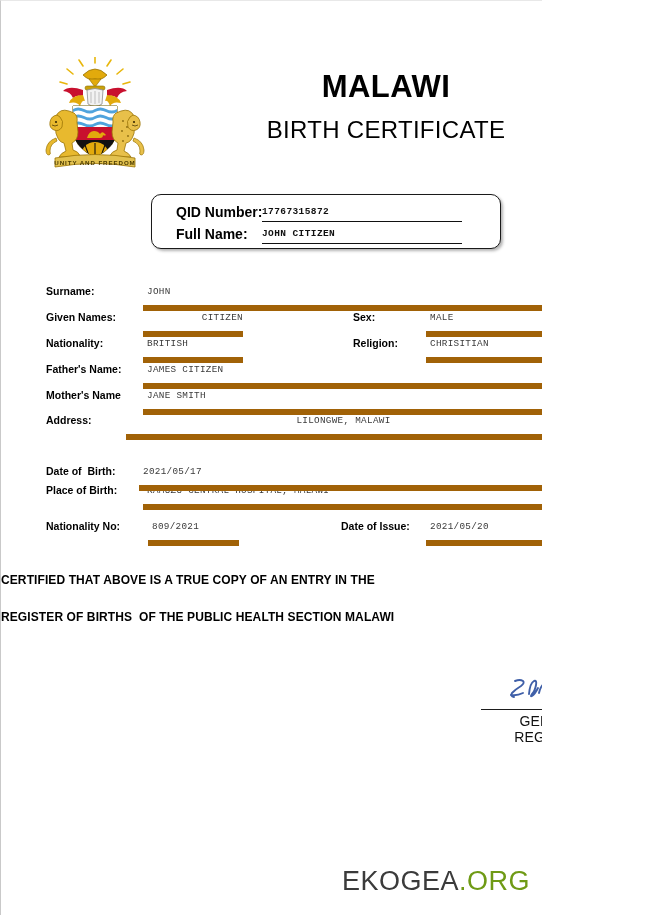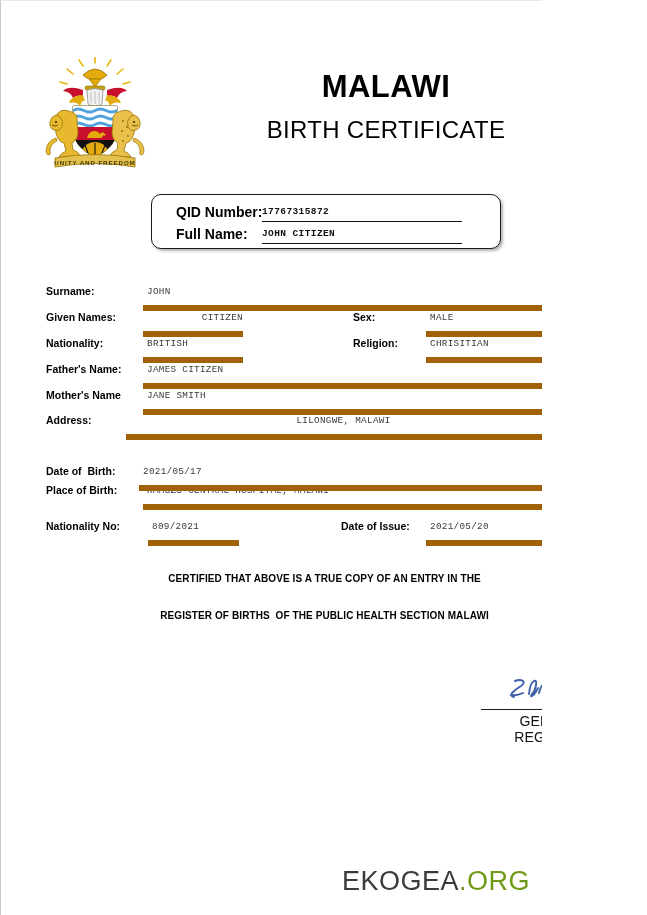--- a/index.html
+++ b/index.html
@@ -133,22 +133,22 @@
     padding-left: 4px;
     box-sizing: border-box;
     white-space: nowrap;
     overflow: hidden;
   }
 
   
   .cert-line {
     position: absolute;
     width: 647px;
-    text-align: center;
-    font-size: 10px;
+    text-align: left;
+    font-size: 12px;
     font-weight: bold;
     color: #000;
     letter-spacing: 0.1px;
     white-space: pre;
   }
   .cert-1 { top: 572px; }
   .cert-2 { top: 609px; }
 
   
   .sig-wrap {

